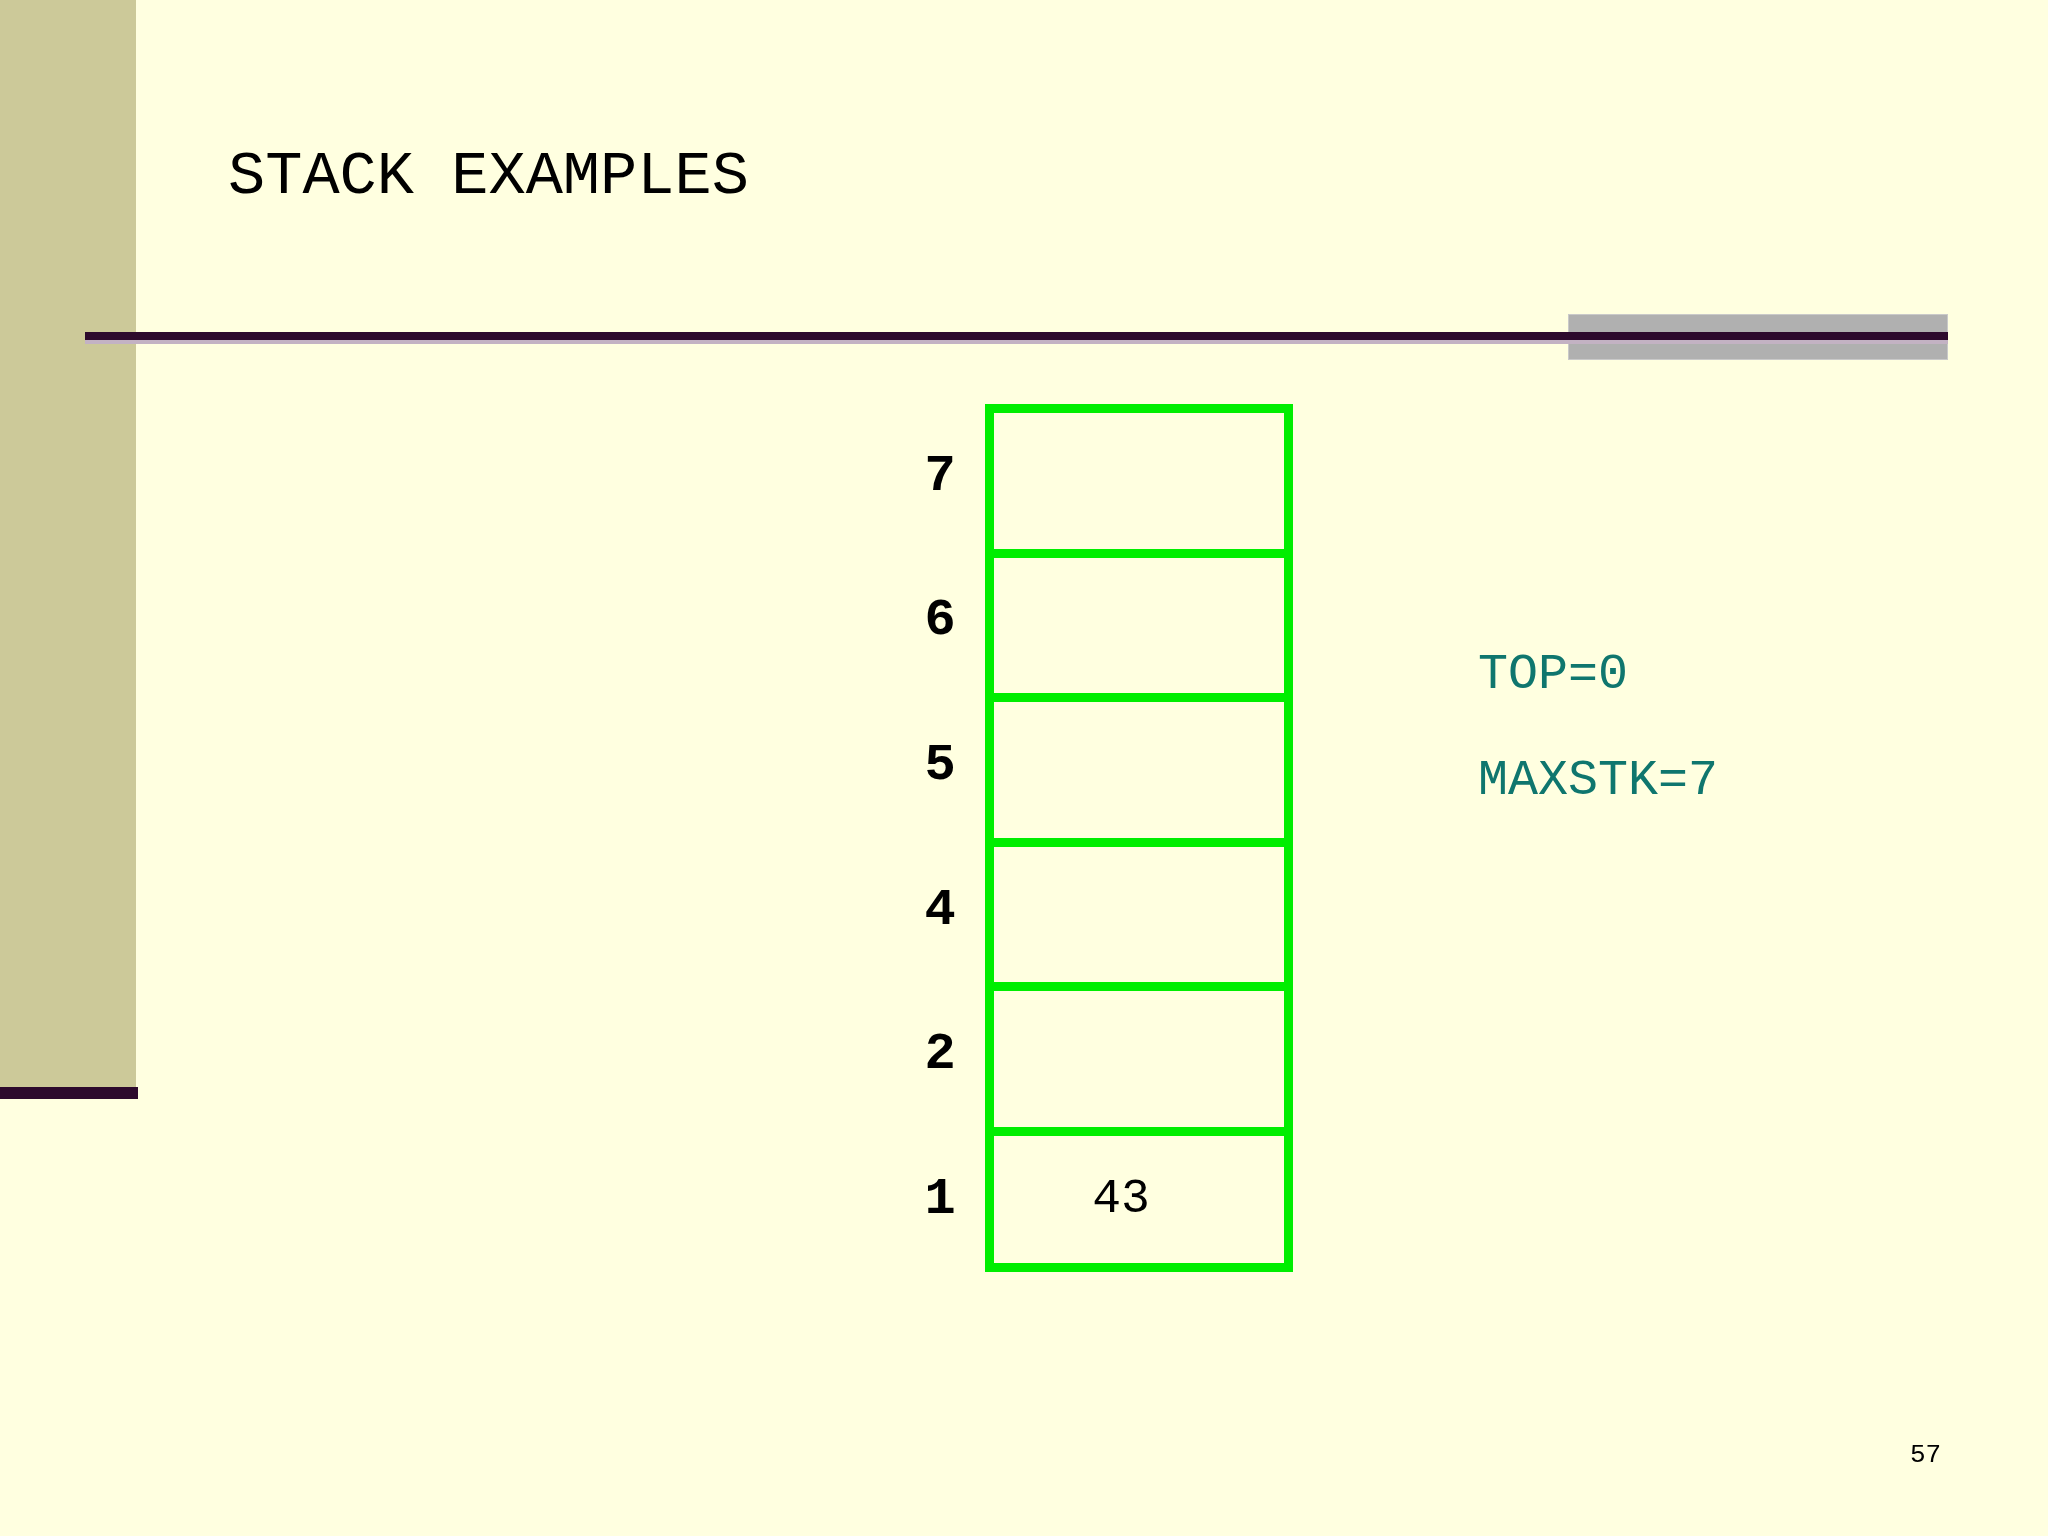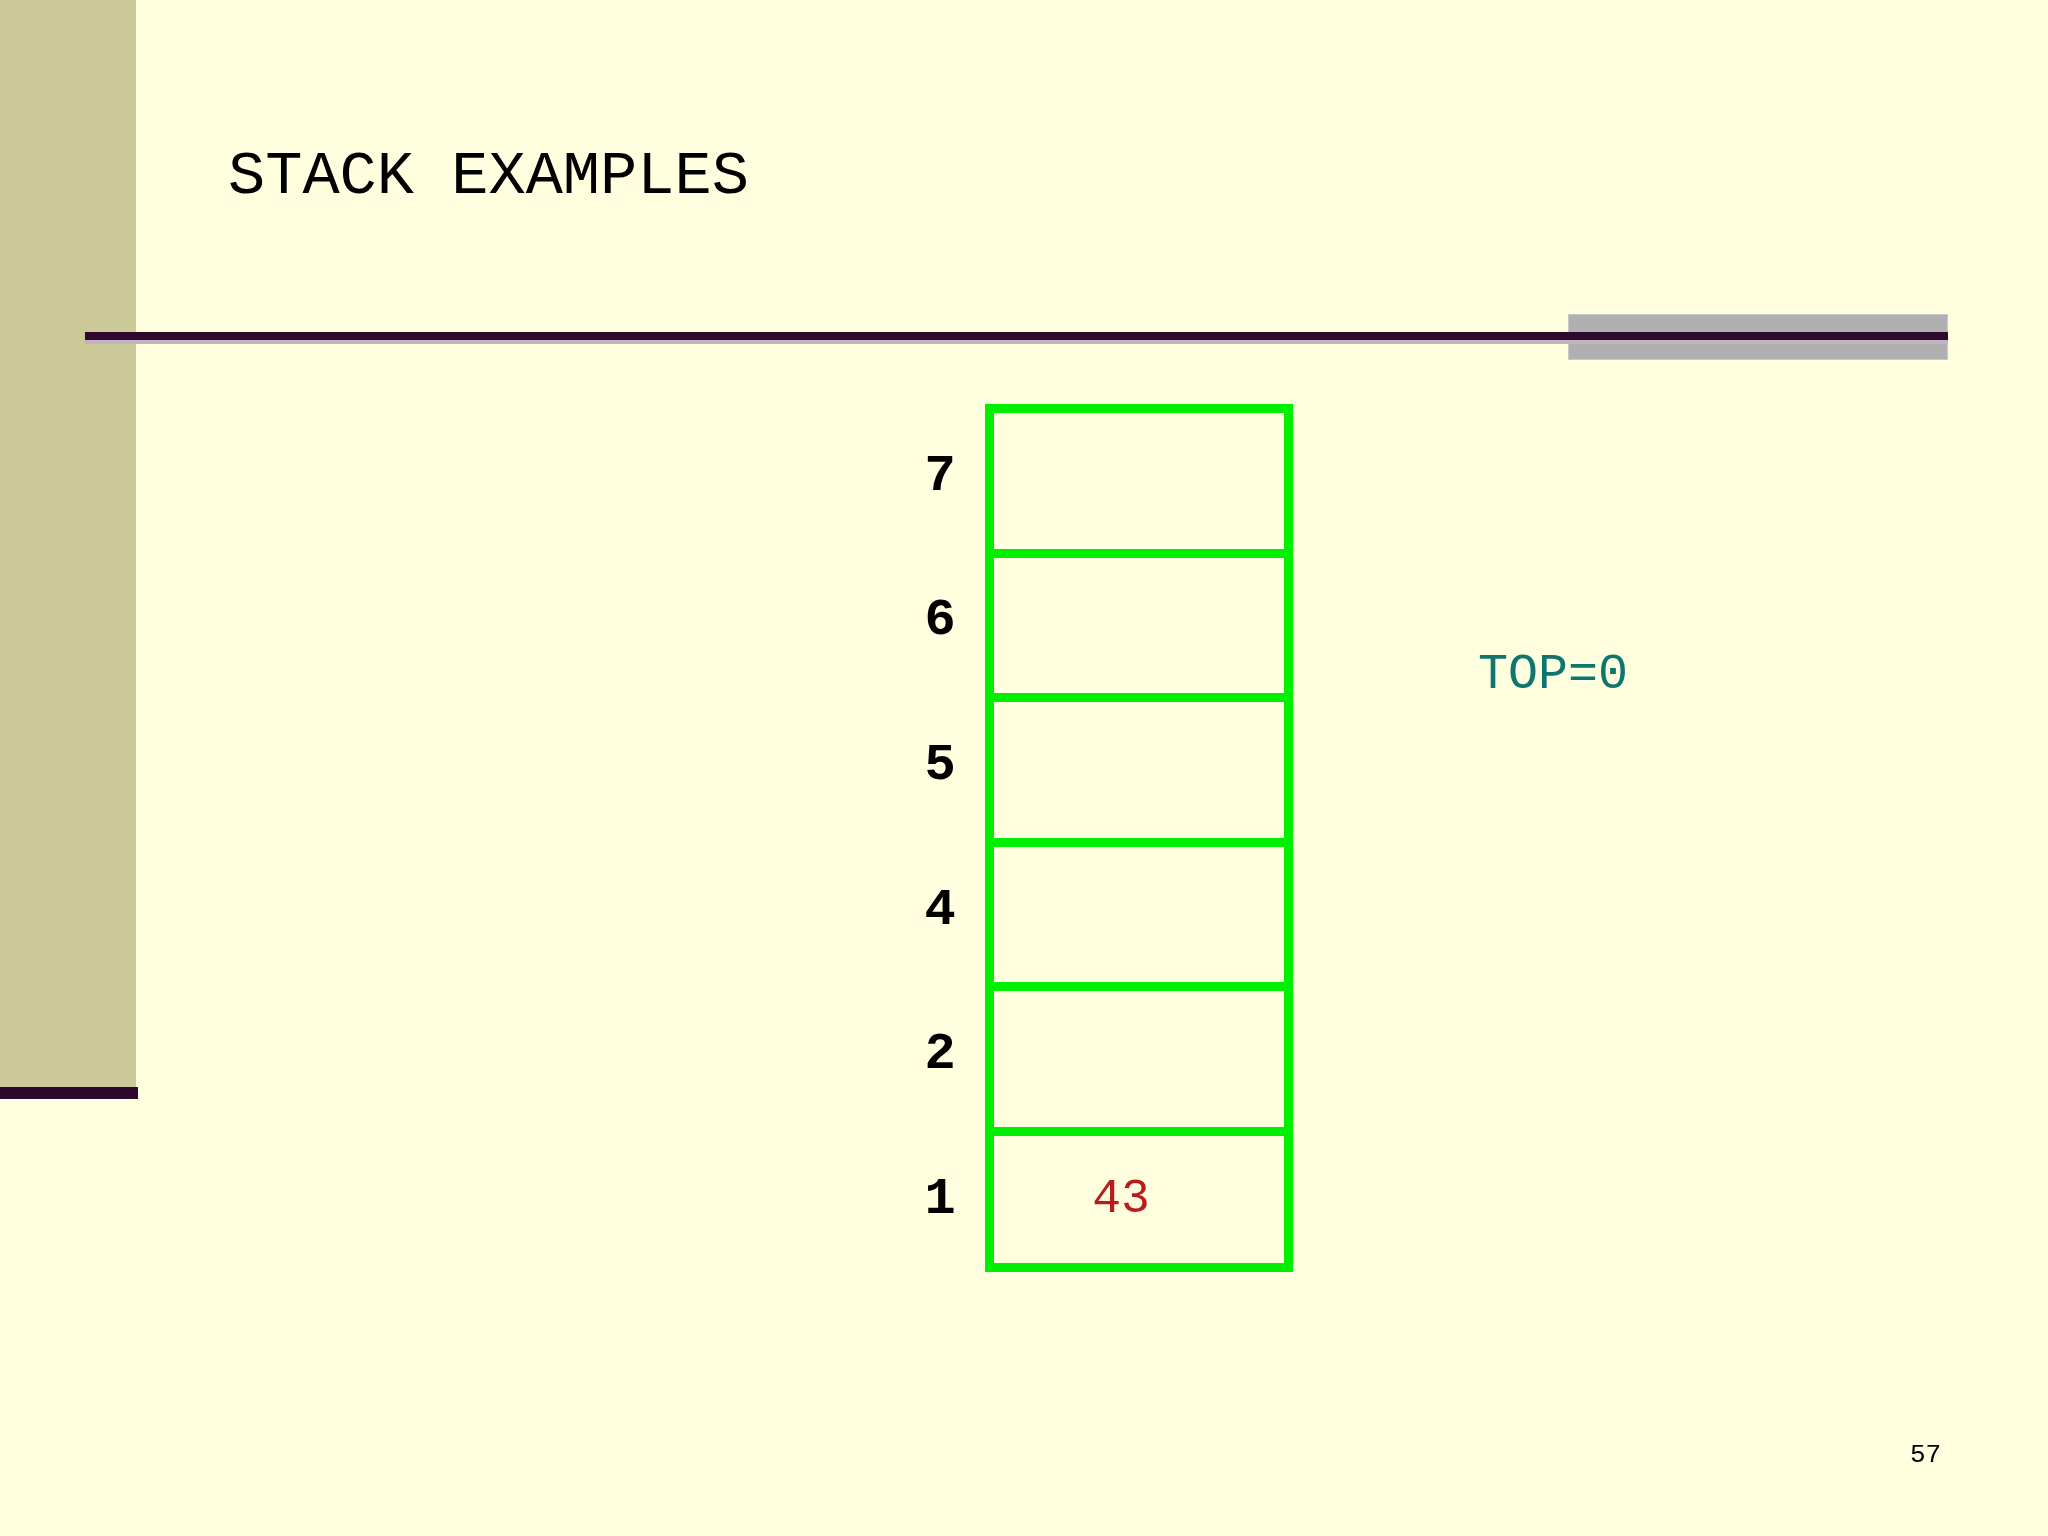--- a/index.html
+++ b/index.html
@@ -116,21 +116,21 @@
     position: relative;
   }
 
   .stack-row:last-child .row-cell {
     border-bottom-width: 9px;
   }
 
   .cell-value {
     font-size: 48px;
     font-weight: normal;
-    color: #b91c1c;
+    color: #000000;
     transform: translateX(-18px);
   }
 
   
   .notes {
     position: absolute;
     left: 1478px;
     top: 650px;
     width: 520px;
   }
@@ -207,17 +207,18 @@
       <div class="row-index">1</div>
       <div class="row-cell">
         <span class="cell-value">43</span>
       </div>
     </div>
 
   </div>
 
   <div class="notes">
     <div class="note-line">TOP=0</div>
+    <div class="note-line">MAXSTK=7</div>
   </div>
 
   <div class="page-number">57</div>
 
 </div>
 
 </body></html>

